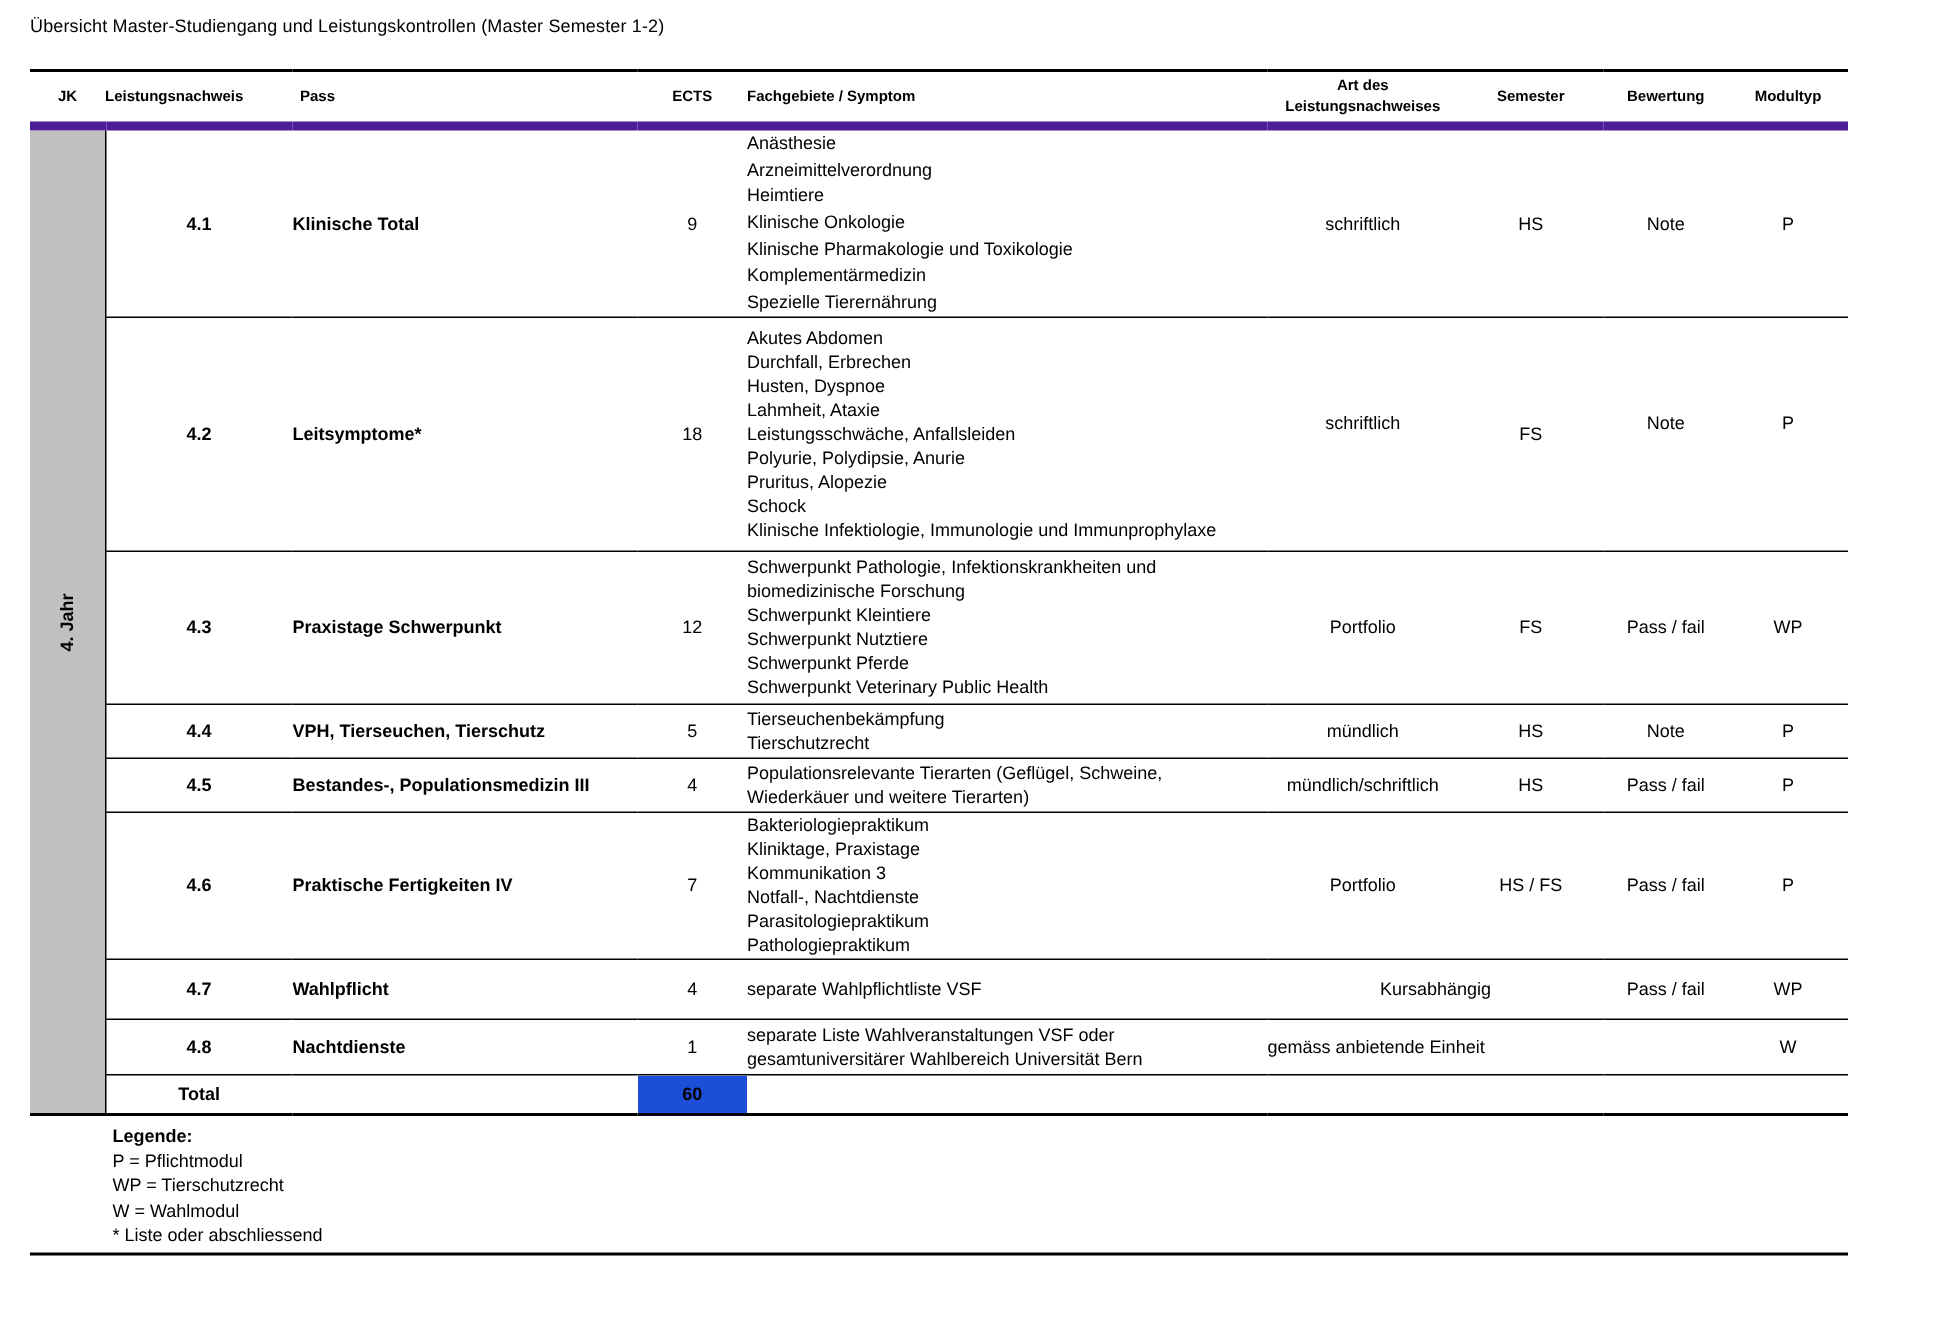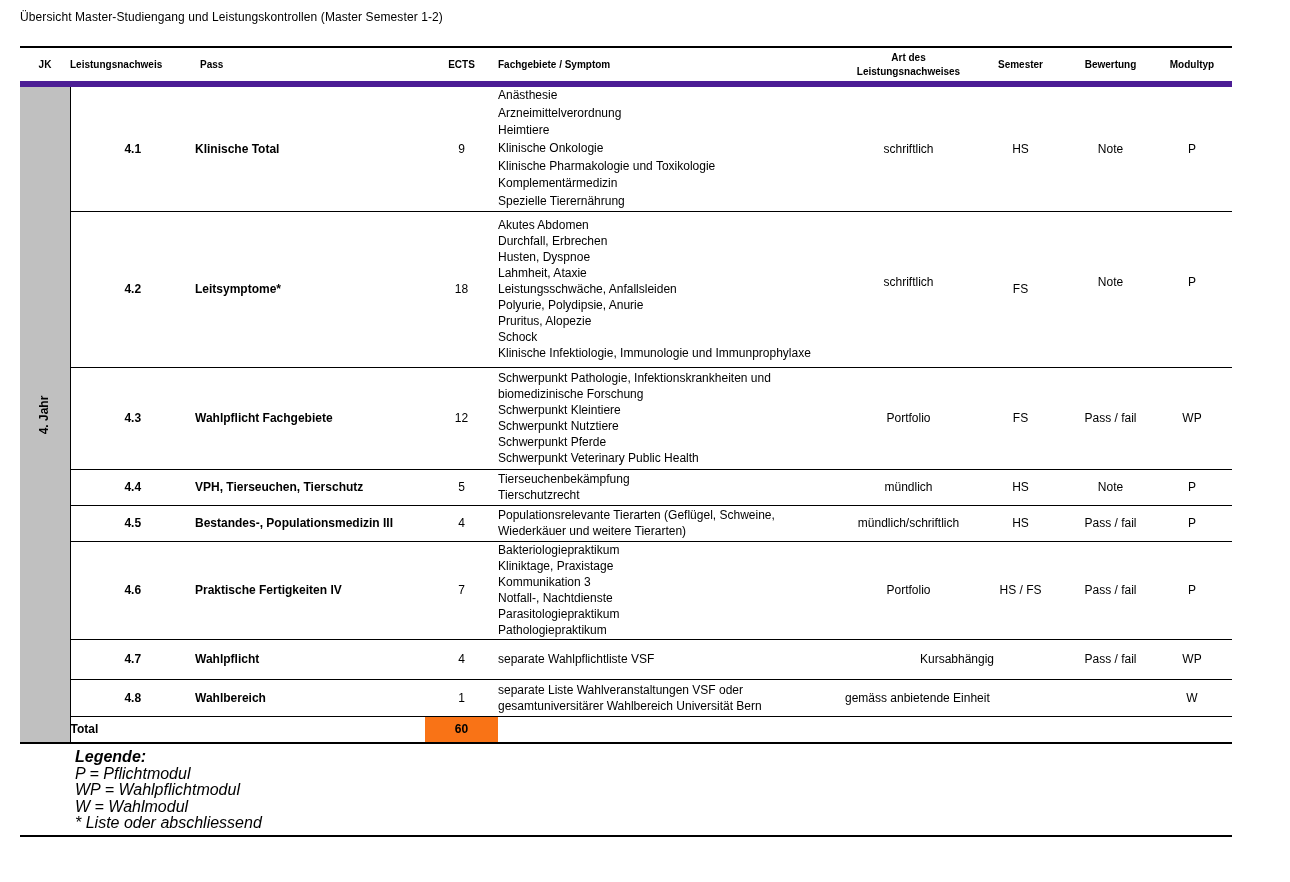--- a/index.html
+++ b/index.html
@@ -69,28 +69,27 @@
     display: inline-block;
     transform: rotate(-90deg);
     white-space: nowrap;
     font-weight: bold;
     font-size: 12px;
   }
 
   .up7 { position: relative; top: -7px; display: inline-block; }
   td.shift-right { padding-left: 110px; text-align: left; }
 
-  td.total-label { padding-left: 25px; font-weight: bold; margin-left: 12px; }
-  td.total-ects  { text-align: center; font-weight: bold; background: #f97316; }
+  td.total-label { text-align: center; padding-left: 25px; font-weight: bold; margin-left: 12px; }
+  td.total-ects  { text-align: center; font-weight: bold; background: #1d4ed8; }
 
   .legend {
     margin: 5px 18px 0 75px;
-    font-size: 16px;
+    font-size: 12px;
     line-height: 16.5px;
-    font-style: italic;
   }
   .legend .legend-title { font-weight: bold; }
   .bottom-rule {
     width: 1212px;
     margin-left: 20px;
     border-bottom: 2px solid #000;
     margin-top: 3px;
   }
 
   
@@ -171,21 +170,21 @@
 Schock
 Klinische Infektiologie, Immunologie und Immunprophylaxe</td>
     <td class="c-center"><span class="up7">schriftlich</span></td>
     <td class="c-center">FS</td>
     <td class="c-center"><span class="up7">Note</span></td>
     <td class="c-center"><span class="up7">P</span></td>
   </tr>
 
   <tr class="body-row r3">
     <td class="c-nr">4.3</td>
-    <td class="c-mod">Wahlpflicht Fachgebiete</td>
+    <td class="c-mod">Praxistage Schwerpunkt</td>
     <td class="c-ects">12</td>
     <td class="c-fach">Schwerpunkt Pathologie, Infektionskrankheiten und
 biomedizinische Forschung
 Schwerpunkt Kleintiere
 Schwerpunkt Nutztiere
 Schwerpunkt Pferde
 Schwerpunkt Veterinary Public Health</td>
     <td class="c-center">Portfolio</td>
     <td class="c-center">FS</td>
     <td class="c-center">Pass / fail</td>
@@ -237,37 +236,37 @@
     <td class="c-mod">Wahlpflicht</td>
     <td class="c-ects">4</td>
     <td class="c-fach">separate Wahlpflichtliste VSF</td>
     <td class="c-center" colspan="2">Kursabhängig</td>
     <td class="c-center">Pass / fail</td>
     <td class="c-center">WP</td>
   </tr>
 
   <tr class="body-row r8">
     <td class="c-nr">4.8</td>
-    <td class="c-mod">Wahlbereich</td>
+    <td class="c-mod">Nachtdienste</td>
     <td class="c-ects">1</td>
     <td class="c-fach">separate Liste Wahlveranstaltungen VSF oder
 gesamtuniversitärer Wahlbereich Universität Bern</td>
     <td class="shift-right" colspan="3">gemäss anbietende Einheit</td>
     <td class="c-center">W</td>
   </tr>
 
   <tr class="body-row total-row rt">
     <td class="total-label">Total</td>
     <td></td>
     <td class="total-ects">60</td>
     <td colspan="5"></td>
   </tr>
 </tbody>
   </table>
 
 <div class="legend">
   <div class="legend-title">Legende:</div>
   <div>P = Pflichtmodul</div>
-  <div>WP = Wahlpflichtmodul</div>
+  <div>WP = Tierschutzrecht</div>
   <div>W = Wahlmodul</div>
   <div>* Liste oder abschliessend</div>
 </div>
 <div class="bottom-rule"></div>
 
 </body></html>

